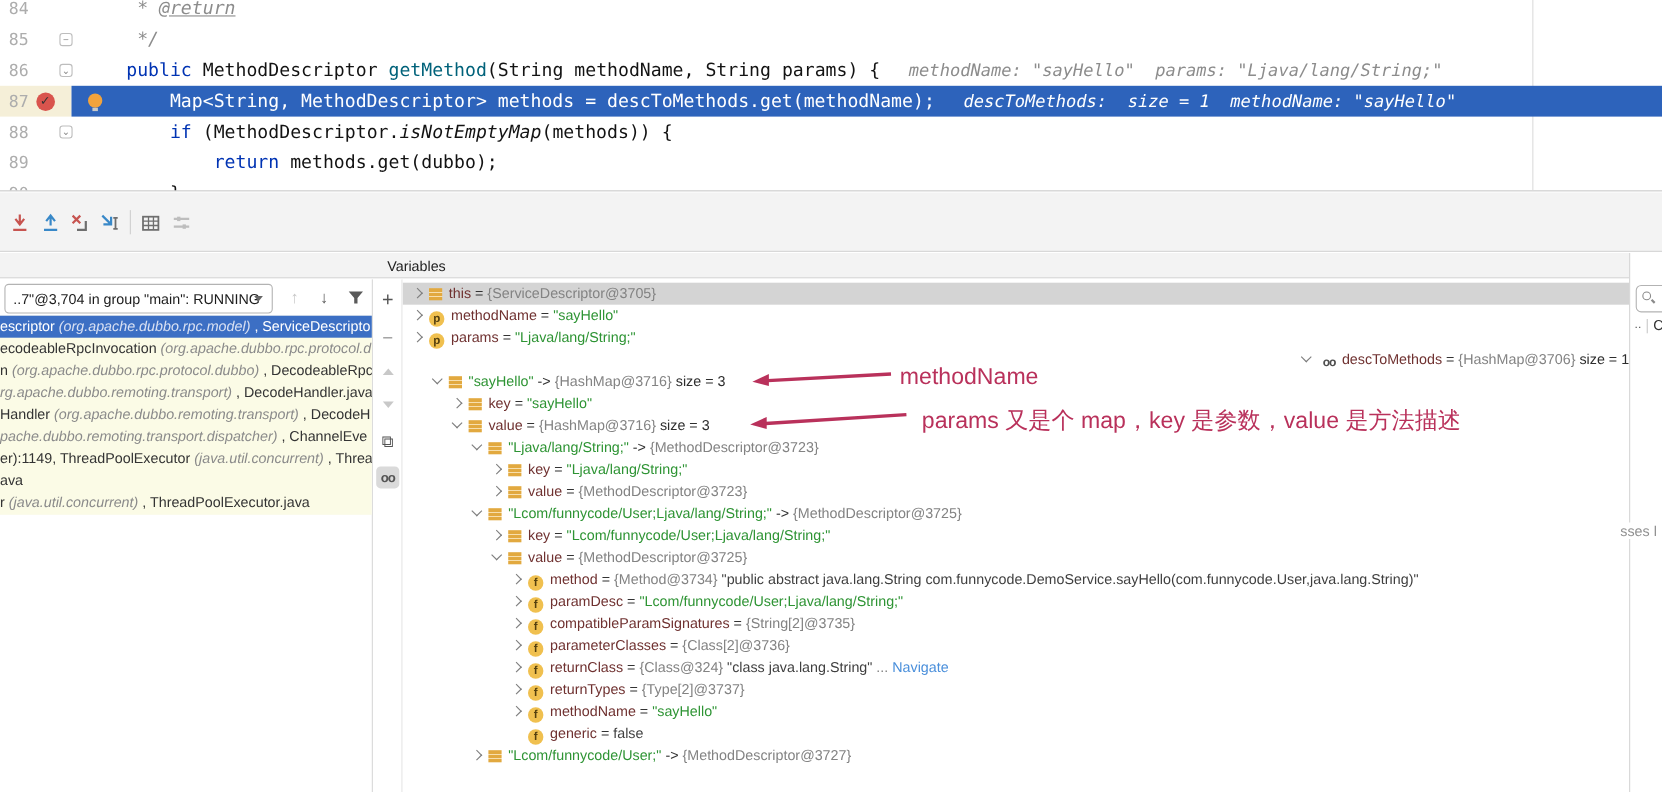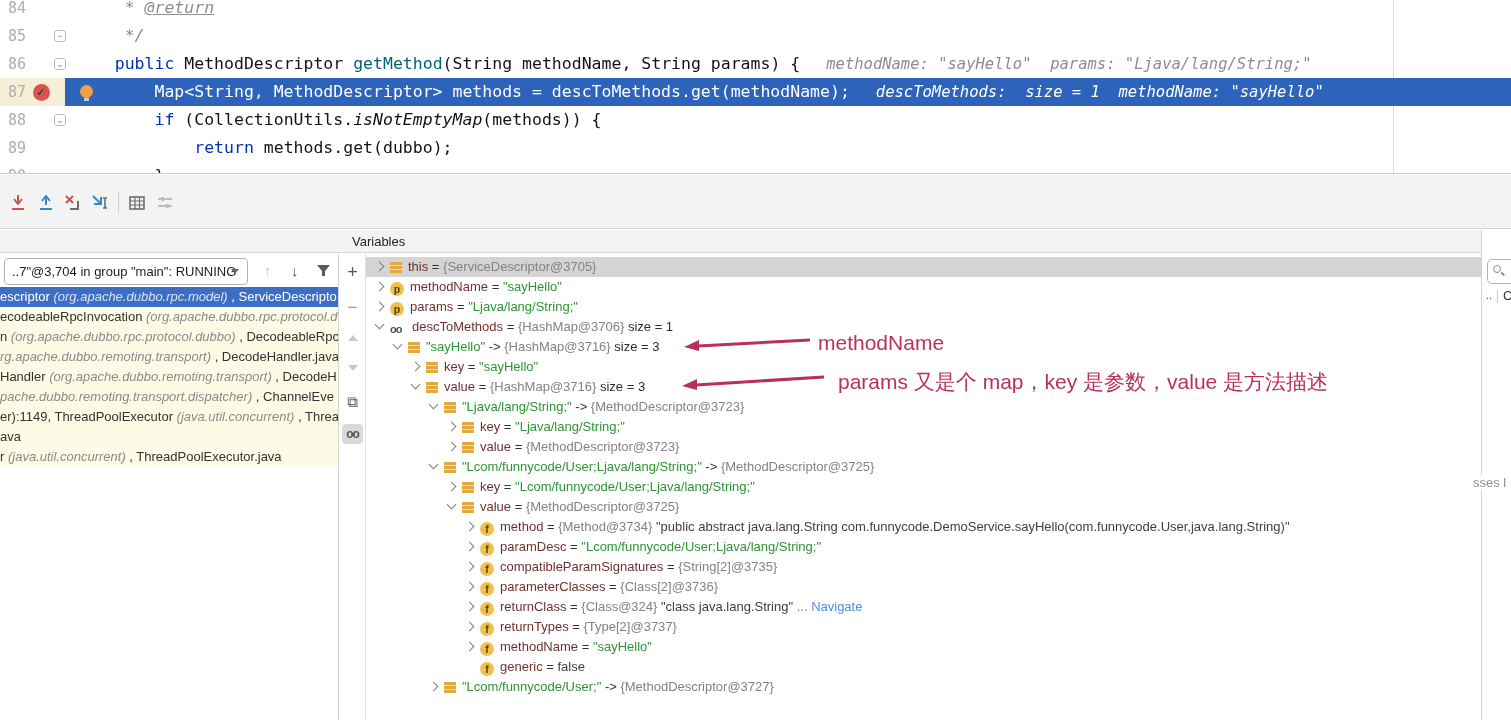--- a/index.html
+++ b/index.html
@@ -122,21 +122,21 @@
 
 <div id="stage">
 
   <div id="editor">
     <div id="margin-guide"></div>
     <div id="editor-lines">
         <div class="ed-line" style="top: -6px;"><div class="ln-gutter"><span class="ln-num">84</span></div><div class="ln-body"><span class="ln-code"><span class="tk-doc">     * </span><span class="tk-doctag">@return</span></span></div></div>
         <div class="ed-line" style="top: 22px;"><div class="ln-gutter"><span class="ln-num">85</span><span class="fold-mark">−</span></div><div class="ln-body"><span class="ln-code"><span class="tk-doc">     */</span></span></div></div>
         <div class="ed-line" style="top: 50px;"><div class="ln-gutter"><span class="ln-num">86</span><span class="fold-mark">⌄</span></div><div class="ln-body"><span class="ln-code"><span class="tk-pl">    </span><span class="tk-kw">public </span><span class="tk-pl">MethodDescriptor </span><span class="tk-meth">getMethod</span><span class="tk-pl">(String methodName, String params) {</span><span class="hint">methodName: "sayHello"  params: "Ljava/lang/String;"</span></span></div></div>
         <div class="ed-line current" style="top: 78px;"><div class="ln-gutter"><span class="ln-num">87</span><span class="bp-icon"></span></div><div class="ln-body"><span class="bulb-icon"></span><span class="ln-code"><span class="tk-pl">        Map&lt;String, MethodDescriptor&gt; methods = descToMethods.get(methodName);</span><span class="hint">descToMethods:  size = 1  methodName: "sayHello"</span></span></div></div>
-        <div class="ed-line" style="top: 106px;"><div class="ln-gutter"><span class="ln-num">88</span><span class="fold-mark">⌄</span></div><div class="ln-body"><span class="ln-code"><span class="tk-pl">        </span><span class="tk-kw">if </span><span class="tk-pl">(CollectionUtils.</span><span class="tk-smeth">isNotEmptyMap</span><span class="tk-pl">(methods)) {</span></span></div></div>
+        <div class="ed-line" style="top: 106px;"><div class="ln-gutter"><span class="ln-num">88</span><span class="fold-mark">⌄</span></div><div class="ln-body"><span class="ln-code"><span class="tk-pl">        </span><span class="tk-kw">if </span><span class="tk-pl">(MethodDescriptor.</span><span class="tk-smeth">isNotEmptyMap</span><span class="tk-pl">(methods)) {</span></span></div></div>
         <div class="ed-line" style="top: 134px;"><div class="ln-gutter"><span class="ln-num">89</span></div><div class="ln-body"><span class="ln-code"><span class="tk-pl">            </span><span class="tk-kw">return </span><span class="tk-pl">methods.get(dubbo);</span></span></div></div>
         <div class="ed-line" style="top: 162px;"><div class="ln-gutter"><span class="ln-num">90</span></div><div class="ln-body"><span class="ln-code"><span class="tk-pl">        }</span></span></div></div>
       </div>
   </div>
 
   <div id="dbg-toolbar">
     <svg class="tb-btn" style="left:8px" viewBox="0 0 20 20">
       <path class="svg-red" d="M10 2 v8 M6 6 l4 5 4-5" fill="none" stroke-width="2"></path>
       <path class="svg-red" d="M4 16 h12" stroke-width="2"></path>
     </svg>
@@ -202,21 +202,21 @@
         <div class="tri down"></div>
       </div>
     <div class="strip-ico" style="top:138px">⧉</div>
     <div class="strip-ico" id="glasses-btn" style="top:170px">oo</div>
   </div>
 
   <div id="vars-panel">
       <div class="vrow selected" style="top: 3px; padding-left: 8px;"><span class="chev c"></span><span class="vic value"></span><span class="vp-n">this</span><span class="vp-eq"> = </span><span class="vp-ref">{ServiceDescriptor@3705}</span></div>
       <div class="vrow" style="top: 23px; padding-left: 8px;"><span class="chev c"></span><span class="vic param">p</span><span class="vp-n">methodName</span><span class="vp-eq"> = </span><span class="vp-str">"sayHello"</span></div>
       <div class="vrow" style="top: 43px; padding-left: 8px;"><span class="chev c"></span><span class="vic param">p</span><span class="vp-n">params</span><span class="vp-eq"> = </span><span class="vp-str">"Ljava/lang/String;"</span></div>
-      <div class="vrow" style="top: 63px; padding-left: 8px;"><span class="chev e"></span><span class="vic watch">oo</span><span class="vp-n">descToMethods</span><span class="vp-eq"> = </span><span class="vp-ref">{HashMap@3706}</span><span class="vp-sz">  size = 1</span></div>
+      <div class="vrow" style="top: 63px; padding-left: 8px; text-align: right;"><span class="chev e"></span><span class="vic watch">oo</span><span class="vp-n">descToMethods</span><span class="vp-eq"> = </span><span class="vp-ref">{HashMap@3706}</span><span class="vp-sz">  size = 1</span></div>
       <div class="vrow" style="top: 83px; padding-left: 26px;"><span class="chev e"></span><span class="vic value"></span><span class="vp-str">"sayHello"</span><span class="vp-eq"> -&gt; </span><span class="vp-ref">{HashMap@3716}</span><span class="vp-sz">  size = 3</span></div>
       <div class="vrow" style="top: 103px; padding-left: 44px;"><span class="chev c"></span><span class="vic value"></span><span class="vp-n">key</span><span class="vp-eq"> = </span><span class="vp-str">"sayHello"</span></div>
       <div class="vrow" style="top: 123px; padding-left: 44px;"><span class="chev e"></span><span class="vic value"></span><span class="vp-n">value</span><span class="vp-eq"> = </span><span class="vp-ref">{HashMap@3716}</span><span class="vp-sz">  size = 3</span></div>
       <div class="vrow" style="top: 143px; padding-left: 62px;"><span class="chev e"></span><span class="vic value"></span><span class="vp-str">"Ljava/lang/String;"</span><span class="vp-eq"> -&gt; </span><span class="vp-ref">{MethodDescriptor@3723}</span></div>
       <div class="vrow" style="top: 163px; padding-left: 80px;"><span class="chev c"></span><span class="vic value"></span><span class="vp-n">key</span><span class="vp-eq"> = </span><span class="vp-str">"Ljava/lang/String;"</span></div>
       <div class="vrow" style="top: 183px; padding-left: 80px;"><span class="chev c"></span><span class="vic value"></span><span class="vp-n">value</span><span class="vp-eq"> = </span><span class="vp-ref">{MethodDescriptor@3723}</span></div>
       <div class="vrow" style="top: 203px; padding-left: 62px;"><span class="chev e"></span><span class="vic value"></span><span class="vp-str">"Lcom/funnycode/User;Ljava/lang/String;"</span><span class="vp-eq"> -&gt; </span><span class="vp-ref">{MethodDescriptor@3725}</span></div>
       <div class="vrow" style="top: 223px; padding-left: 80px;"><span class="chev c"></span><span class="vic value"></span><span class="vp-n">key</span><span class="vp-eq"> = </span><span class="vp-str">"Lcom/funnycode/User;Ljava/lang/String;"</span></div>
       <div class="vrow" style="top: 243px; padding-left: 80px;"><span class="chev e"></span><span class="vic value"></span><span class="vp-n">value</span><span class="vp-eq"> = </span><span class="vp-ref">{MethodDescriptor@3725}</span></div>
       <div class="vrow" style="top: 263px; padding-left: 98px;"><span class="chev c"></span><span class="vic field">f</span><span class="vp-n">method</span><span class="vp-eq"> = </span><span class="vp-ref">{Method@3734}</span><span class="vp-dk"> "public abstract java.lang.String com.funnycode.DemoService.sayHello(com.funnycode.User,java.lang.String)"</span></div>

